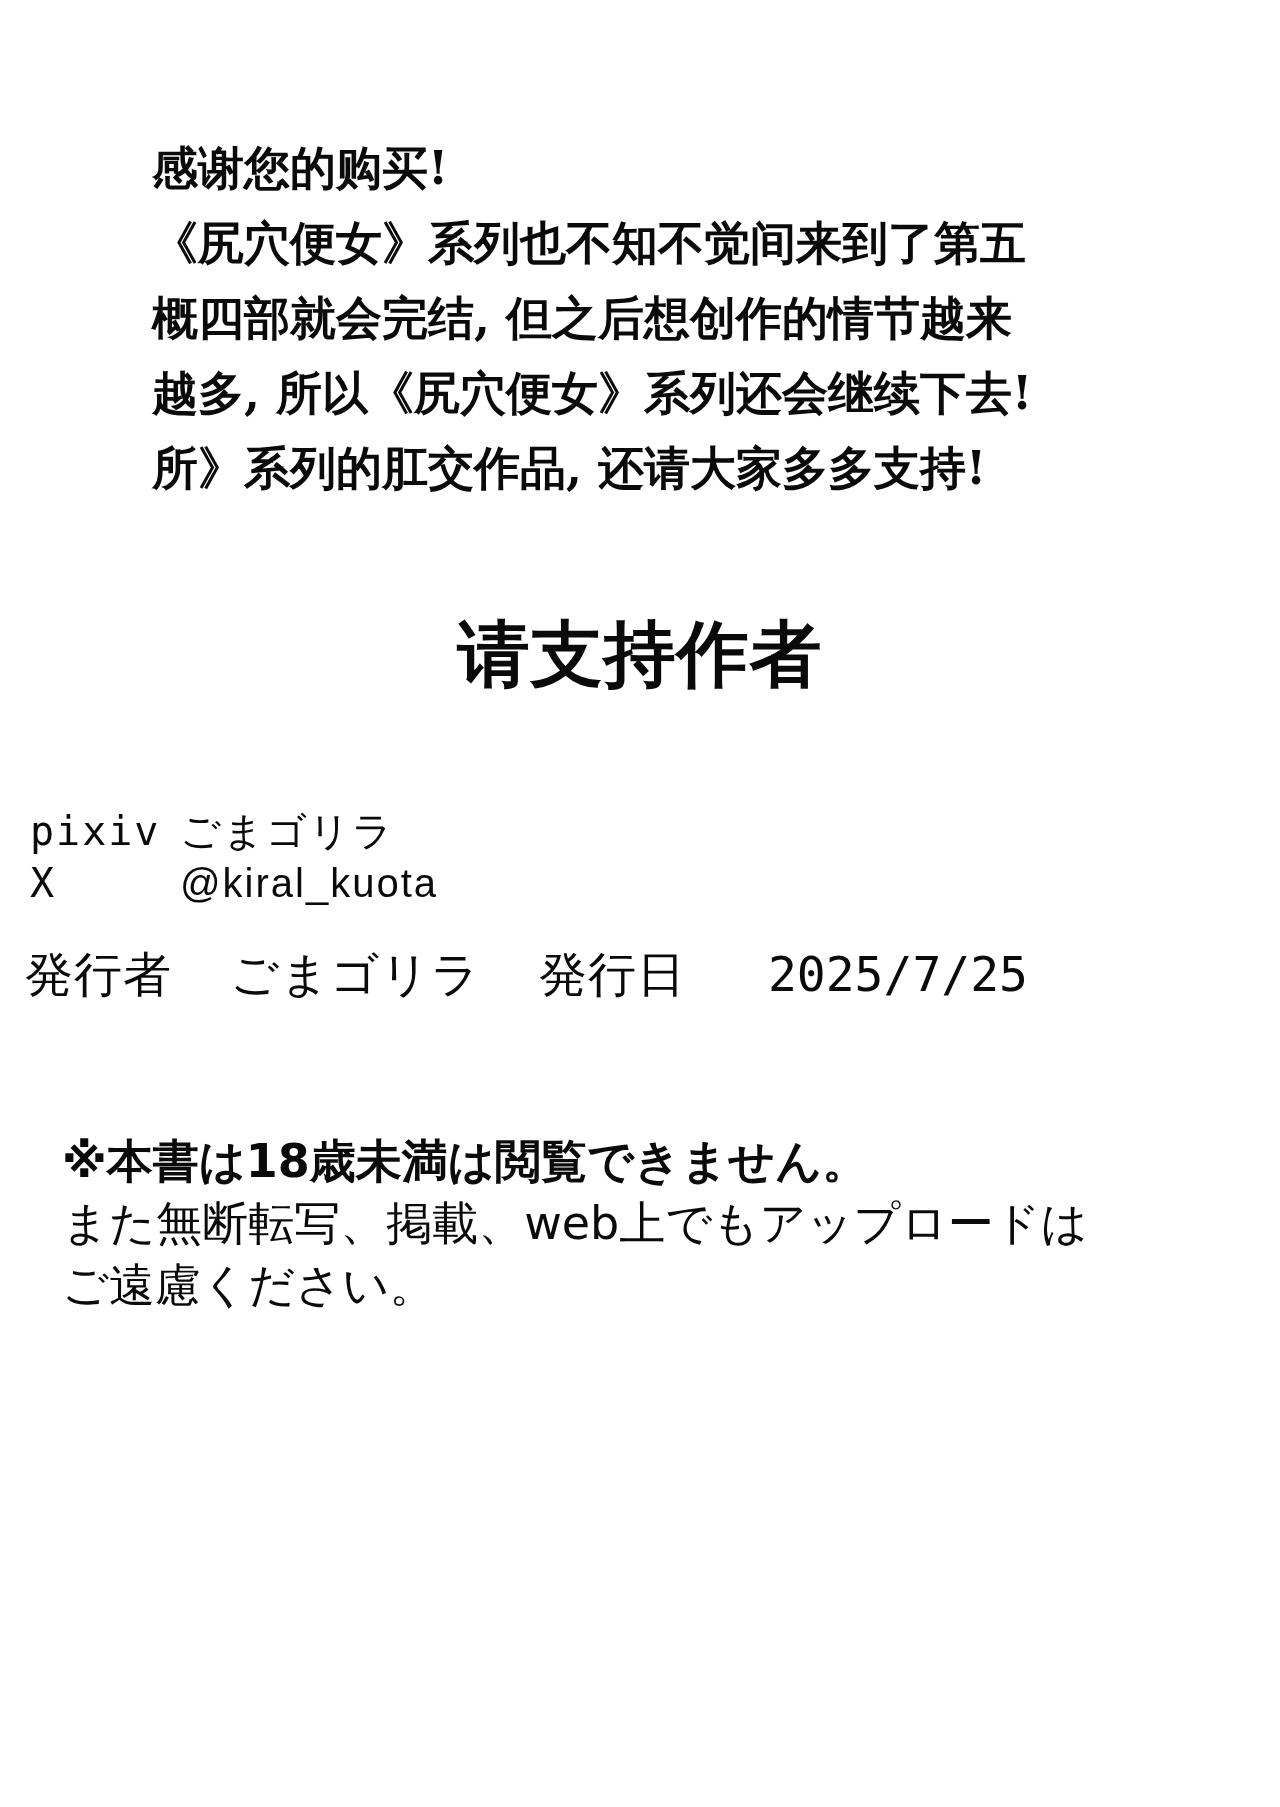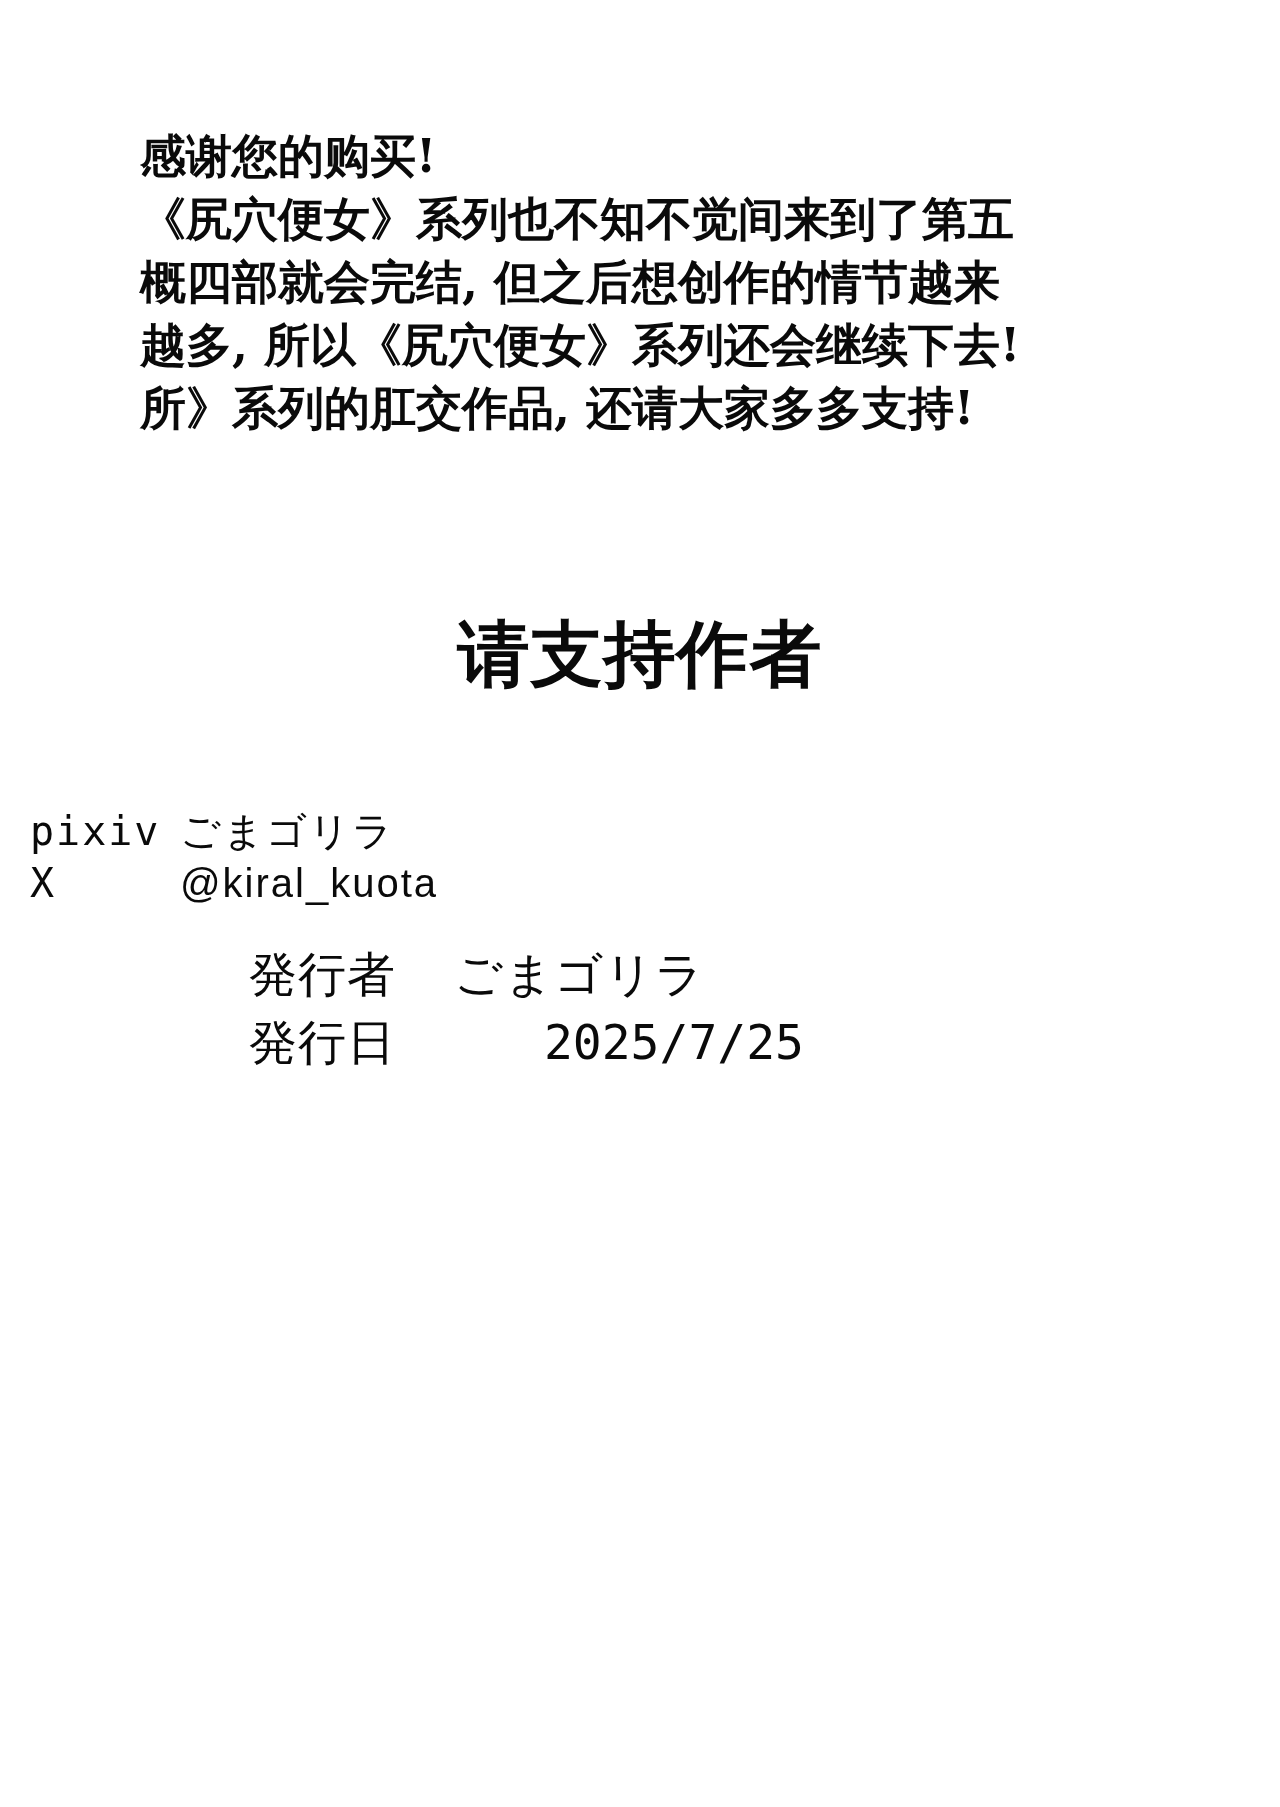--- a/index.html
+++ b/index.html
@@ -25,21 +25,21 @@
   }
 
   
   .afterword {
     position: absolute;
     left: 140px;
     top: 125px;
     width: 1010px;
   }
   .afterword p {
-    margin: 0;
+    margin: 12px;
     font-family: "DejaVu Serif", "Liberation Serif", serif;
     font-weight: bold;
     font-size: 46px;
     line-height: 63px;
     letter-spacing: 0px;
     white-space: pre;
   }
 
   
   .headline {
@@ -91,21 +91,21 @@
     font-family: Liberation Sans, sans-serif;
   }
 
   
   .pubinfo {
     position: absolute;
     left: 0;
     top: 940px;
     width: 1028px;
     display: flex;
-    flex-direction: column;
+    flex-direction: row;
     align-items: center;
   }
   .pub-row {
     display: flex;
     align-items: baseline;
     width: 580px;
     font-size: 48px;
     line-height: 68px;
     letter-spacing: 1px;
   }
@@ -176,14 +176,19 @@
     <div class="pub-row">
       <span class="k">発行者</span>
       <span class="v">ごまゴリラ</span>
     </div>
     <div class="pub-row">
       <span class="k">発行日</span>
       <span class="v mono">2025/7/25</span>
     </div>
   </div>
 
+  <div class="notice">
+    <p>※本書は18歳未満は閲覧できません。</p>
+    <p class="thin">また無断転写、掲載、web上でもアップロードは</p>
+    <p class="thin">ご遠慮ください。</p>
+  </div>
 
 </div>
 
 </body></html>

